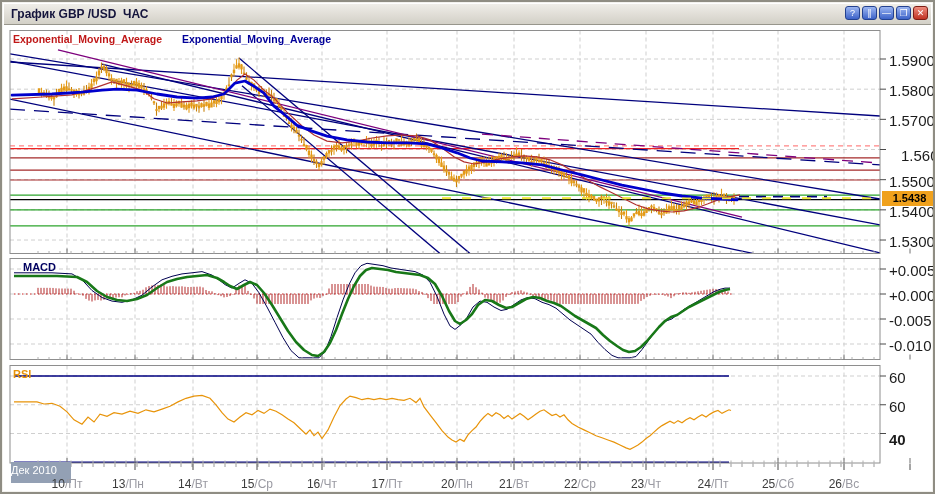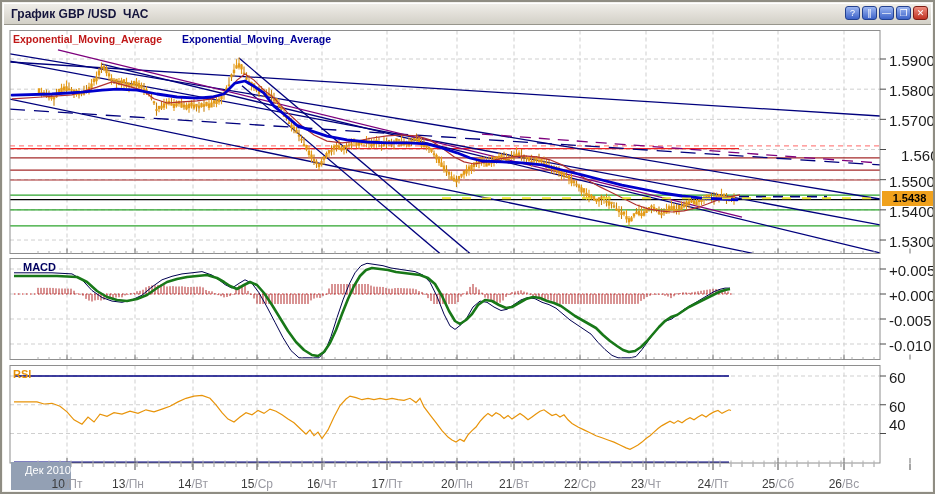--- a/index.html
+++ b/index.html
@@ -17,22 +17,22 @@
   svg#chart{position:absolute;left:0;top:0;}
   #overlay{position:absolute;left:0;top:0;width:935px;height:494px;pointer-events:none;z-index:4;}
   .lbl{position:absolute;font-size:11px;color:#1c1c1c;white-space:nowrap;}
   .ema1{left:11px;top:31px;font-weight:bold;font-size:10.5px;color:#c01818;}
   .ema2{left:180px;top:31px;font-weight:bold;font-size:10.5px;color:#000099;}
   .macdlbl{left:11px;top:259px;font-weight:bold;color:#000060;padding-left:10px;}
   .rsilbl{left:11px;top:366px;font-weight:bold;color:#e8940a;}
   .axis-lbl{position:absolute;left:887px;font-size:15px;color:#1c1c1c;}
   .badge{position:absolute;left:880px;top:189px;width:55px;height:15px;background:#f0a11c;
     color:#000;font-size:11px;font-weight:bold;text-align:center;line-height:15px;}
-  .monthbox{position:absolute;left:9px;top:460px;width:60px;height:28px;background:#93a0b4;
-    color:#fff;font-size:11px;line-height:17px;text-align:right;}
+  .monthbox{position:absolute;left:9px;top:460px;width:60px;height:21px;background:#93a0b4;
+    color:#fff;font-size:11px;line-height:17px;text-align:left;}
   .daylbl{position:absolute;top:475px;font-size:12px;white-space:nowrap;transform:translateX(-50%);}
   .daylbl .d{color:#3c3c3c;} .daylbl .w{color:#9a9aa2;}
 </style>
 </head>
 <body>
 
 <div class="window">
   <svg id="chart" width="935" height="494">
       <defs>
         <clipPath id="clip-main">
@@ -1330,21 +1330,21 @@
       <div class="axis-lbl" style="top: 145px; left: 887px; margin-left: 12px;">1.5600</div>
       <div class="axis-lbl" style="top: 170.68px; left: 887px;">1.5500</div>
       <div class="axis-lbl" style="top: 200.85px; left: 887px;">1.5400</div>
       <div class="axis-lbl" style="top: 231.02px; left: 887px;">1.5300</div>
       <div class="axis-lbl" style="top: 260px; left: 887px;">+0.005</div>
       <div class="axis-lbl" style="top: 285px; left: 887px;">+0.000</div>
       <div class="axis-lbl" style="top: 310px; left: 887px;">-0.005</div>
       <div class="axis-lbl" style="top: 335px; left: 887px;">-0.010</div>
       <div class="axis-lbl" style="top: 367px; left: 887px;">60</div>
       <div class="axis-lbl" style="top: 395.75px; left: 887px;">60</div>
-      <div class="axis-lbl" style="top: 414px; left: 887px;">40</div>
+      <div class="axis-lbl" style="top: 429px; left: 887px; font-weight: bold;">40</div>
       <div class="daylbl" style="left: 65px;"><span class="d">10</span><span class="w">/Пт</span></div>
       <div class="daylbl" style="left: 126px;"><span class="d">13</span><span class="w">/Пн</span></div>
       <div class="daylbl" style="left: 191px;"><span class="d">14</span><span class="w">/Вт</span></div>
       <div class="daylbl" style="left: 255px;"><span class="d">15</span><span class="w">/Ср</span></div>
       <div class="daylbl" style="left: 320px;"><span class="d">16</span><span class="w">/Чт</span></div>
       <div class="daylbl" style="left: 385px; text-align: center;"><span class="d">17</span><span class="w">/Пт</span></div>
       <div class="daylbl" style="left: 455px;"><span class="d">20</span><span class="w">/Пн</span></div>
       <div class="daylbl" style="left: 512px;"><span class="d">21</span><span class="w">/Вт</span></div>
       <div class="daylbl" style="left: 578px;"><span class="d">22</span><span class="w">/Ср</span></div>
       <div class="daylbl" style="left: 644px;"><span class="d">23</span><span class="w">/Чт</span></div>

